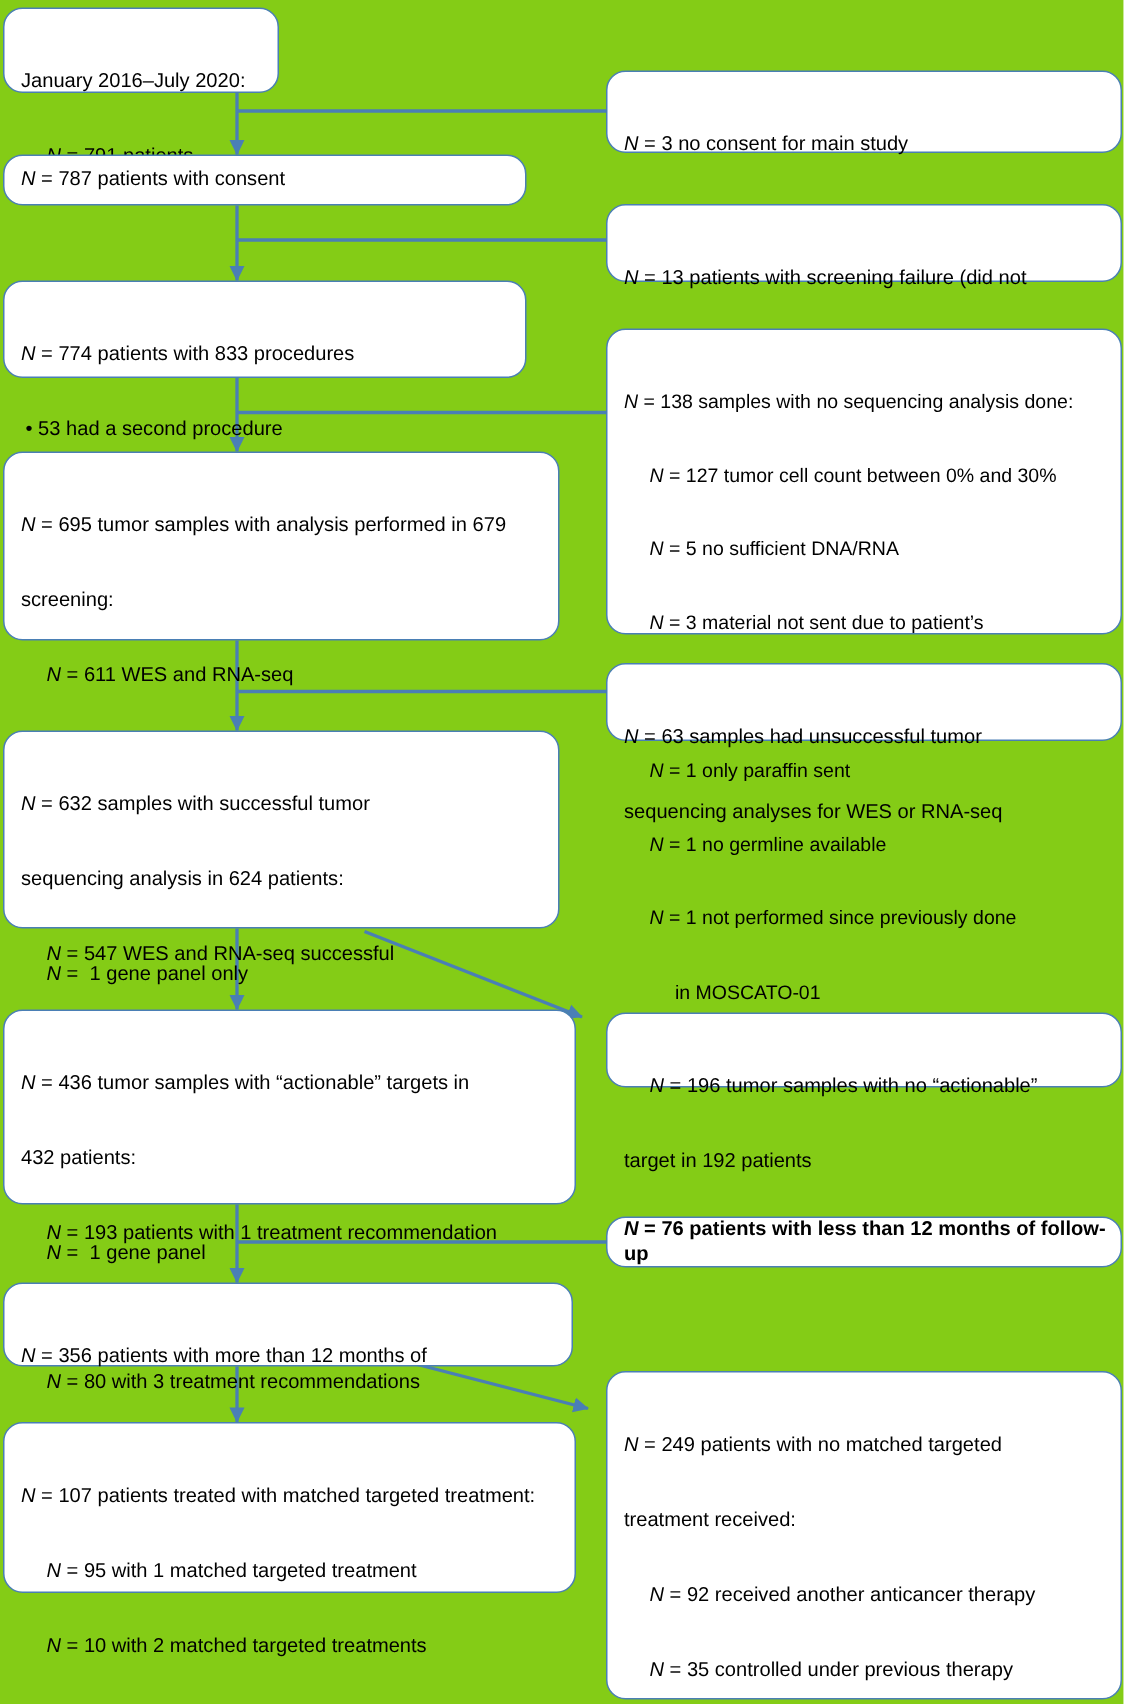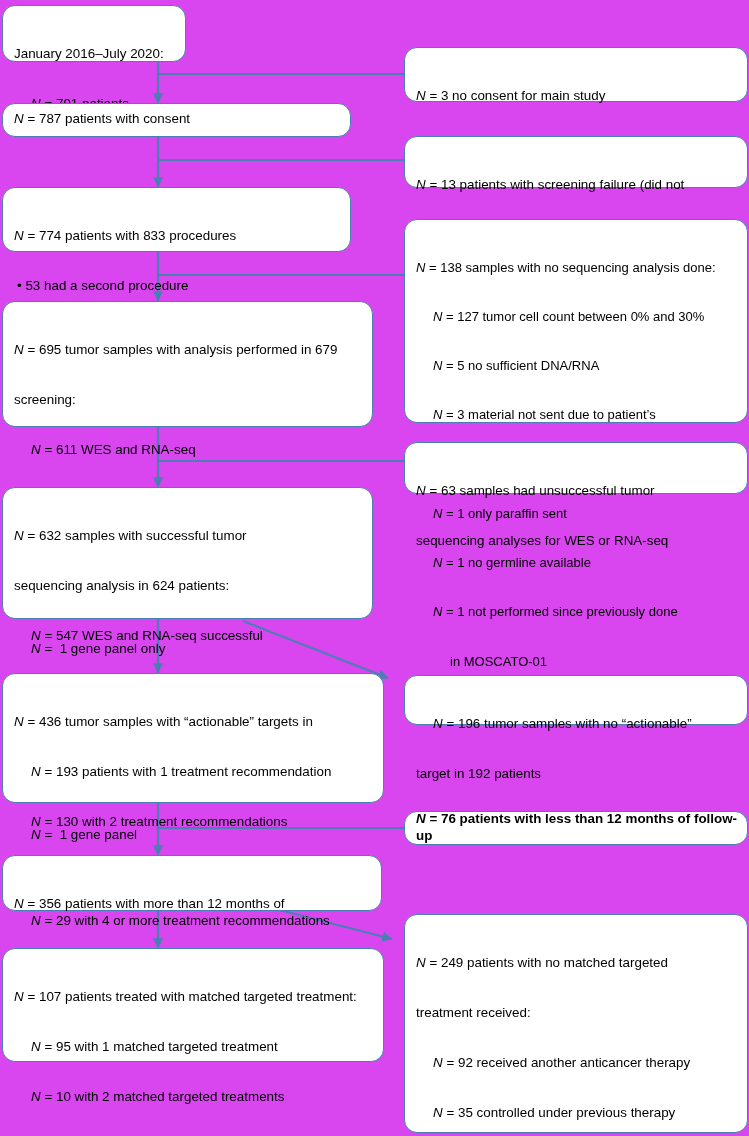--- a/index.html
+++ b/index.html
@@ -4,21 +4,21 @@
 <style>
   html, body {
     margin: 0;
     padding: 0;
     background: #ffffff;
   }
   #page {
     position: relative;
     width: 749px;
     height: 1136px;
-    background: #d946ef;
+    background: #84cc16;
     font-family: "Liberation Sans", sans-serif;
     overflow: hidden;
   }
   svg.connectors {
     position: absolute;
     left: 0;
     top: 0;
     width: 749px;
     height: 1136px;
     pointer-events: none;
@@ -114,20 +114,21 @@
     <span class="ln">sequencing analysis in 624 patients:</span>
     <span class="ln ind1"><span class="ital">N</span> = 547 WES and RNA-seq successful</span>
     <span class="ln ind1"><span class="ital">N</span> = 81 WES successful only</span>
     <span class="ln ind1"><span class="ital">N</span> = 1 RNA-seq successful only</span>
     <span class="ln ind1"><span class="ital">N</span> = 2 RNA-seq successful and gene panel</span>
     <span class="ln ind1"><span class="ital">N</span> =  1 gene panel</span>
   </div>
 
   <div class="node" style="left:2px; top:673px; width:382px; height:130px;">
     <span class="ln"><span class="ital">N</span> = 436 tumor samples with “actionable” targets in</span>
+    <span class="ln">432 patients:</span>
     <span class="ln ind1"><span class="ital">N</span> = 193 patients with 1 treatment recommendation</span>
     <span class="ln ind1"><span class="ital">N</span> = 130 with 2 treatment recommendations</span>
     <span class="ln ind1"><span class="ital">N</span> = 80 with 3 treatment recommendations</span>
     <span class="ln ind1"><span class="ital">N</span> = 29 with 4 or more treatment recommendations</span>
   </div>
 
   <div class="node" style="left:2px; top:855px; width:380px; height:56px;">
     <span class="ln"><span class="ital">N</span> = 356 patients with more than 12 months of</span>
     <span class="ln">follow-up</span>
   </div>

